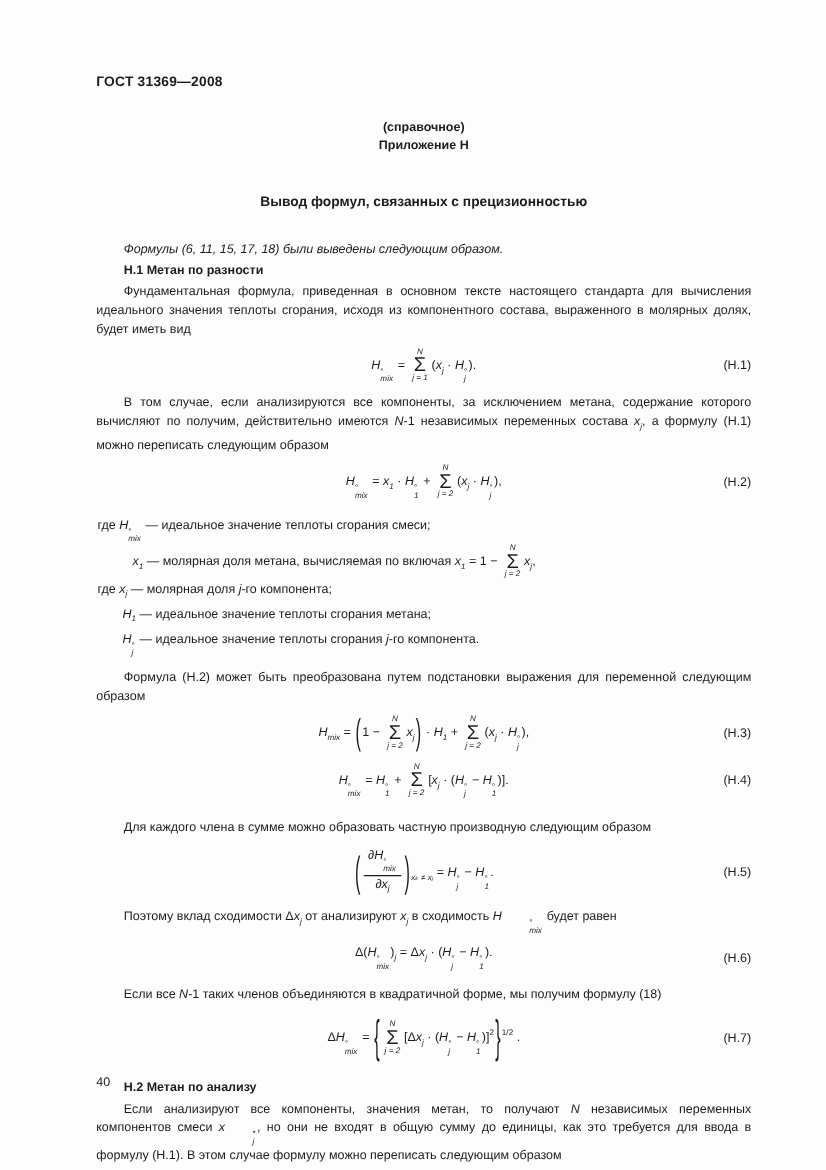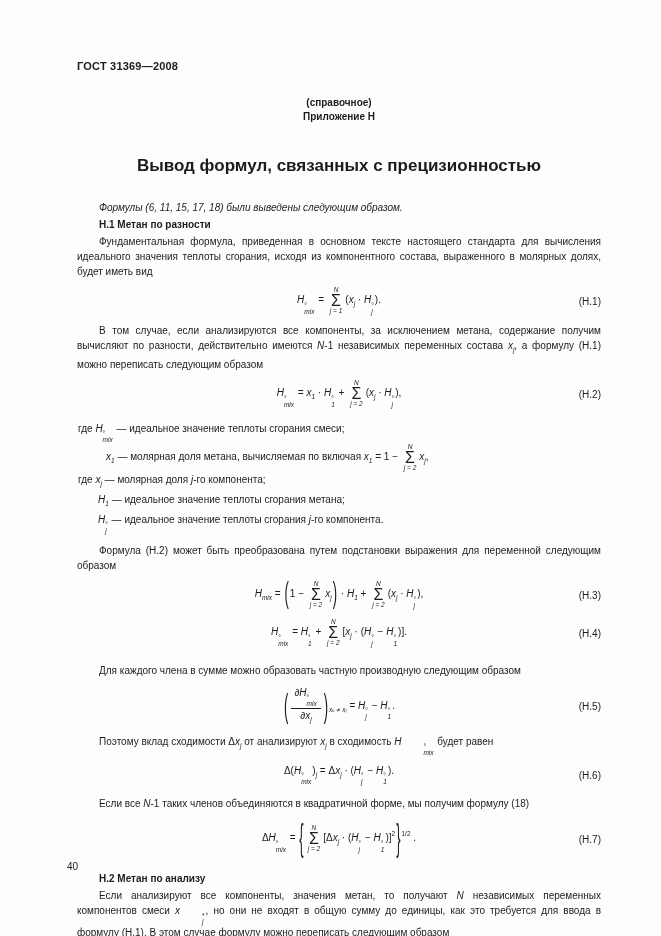--- a/index.html
+++ b/index.html
@@ -6,21 +6,21 @@
   body{
     width:661px;height:936px;background:#fdfdfd;
     font-family:"Liberation Sans","DejaVu Sans",sans-serif;
     color:#1c1c1c;font-size:10px;
     -webkit-font-smoothing:antialiased;
   }
   .page{position:relative;width:661px;height:936px;overflow:hidden;}
   .content{position:absolute;left:77px;top:60px;width:524px;}
   .std{font-weight:bold;font-size:11px;letter-spacing:.2px;}
   .appx-block{text-align:center;font-weight:bold;margin-top:24px;line-height:14px;}
-  .doc-title{text-align:center;font-weight:bold;font-size:17px;margin-top:32px;margin-bottom:24px;}
+  .doc-title{text-align:center;font-weight:bold;font-size:11px;margin-top:32px;margin-bottom:24px;}
   p.para{margin:0;line-height:15px;text-align:justify;text-indent:22px;}
   p.nojust{text-align:left;font-style:italic;}
   .heading{margin:2px 0;font-weight:bold;text-indent:22px;line-height:15px;}
   .where-line{margin:1px;line-height:15px;text-indent:0;}
   .where-ind{padding-left:28px;}
   .where-ind2{padding-left:20px;}
   
   .it{font-style:italic;}
   .mb{font-size:6.5px;font-style:italic;vertical-align:-3px;}
   .mp{font-size:6.5px;vertical-align:5px;}
@@ -35,21 +35,21 @@
   .frac{display:inline-flex;flex-direction:column;align-items:center;
         vertical-align:middle;margin:0 2px;line-height:12px;}
   .frac .num{border-bottom:.7px solid #1c1c1c;padding:0 3px 1px;}
   .frac .den{padding-top:1px;}
   .big{display:inline-block;transform-origin:50% 55%;vertical-align:middle;
        font-weight:300;font-size:13px;margin:0 1px;}
   .formula-row{position:relative;display:flex;align-items:center;
                justify-content:center;min-height:32px;margin:6px 0;}
   .formula{white-space:nowrap;}
   .fnum{position:absolute;right:0;top:50%;transform:translateY(-50%);}
-  .pageno{position:absolute;left:67px;top:861px;text-align:center;}
+  .pageno{position:absolute;left:77px;top:861px;text-align:center;}
   .gap8{height:8px;} .gap4{height:4px;} .gap2{height:2px;}
 </style>
 </head>
 <body>
 
 <div class="page">
   <div class="content">
 
     <div class="std">ГОСТ 31369—2008</div>
 
@@ -72,21 +72,21 @@
             <span class="lim">N</span>
             <span class="sig">Σ</span>
             <span class="lim">j = 1</span>
           </span><span>(</span><span class="it">x</span><span class="mb">j</span><span> · </span><span class="it">H</span><span class="ss">
             <span class="ssa">°</span>
             <span class="ssb">j</span>
           </span><span>).</span></span>
       <span class="fnum">(Н.1)</span>
     </div>
 
-    <p class="para"><span>В том случае, если анализируются все компоненты, за исключением метана, содержание получим вычисляют по разности, действительно имеются </span><span class="it">N</span><span>-1 независимых переменных состава </span><span class="it">x</span><span class="mb">j</span><span>, а формулу (Н.1) можно переписать следующим образом</span></p>
+    <p class="para"><span>В том случае, если анализируются все компоненты, за исключением метана, содержание которого вычисляют по получим, действительно имеются </span><span class="it">N</span><span>-1 независимых переменных состава </span><span class="it">x</span><span class="mb">j</span><span>, а формулу (Н.1) можно переписать следующим образом</span></p>
 
     <div class="formula-row">
       <span class="formula"><span class="it">H</span><span class="ss">
             <span class="ssa">°</span>
             <span class="ssb">mix</span>
           </span><span> = </span><span class="it">x</span><span class="mb">1</span><span> · </span><span class="it">H</span><span class="ss">
             <span class="ssa">°</span>
             <span class="ssb">1</span>
           </span><span> + </span><span class="sum">
             <span class="lim">N</span>

